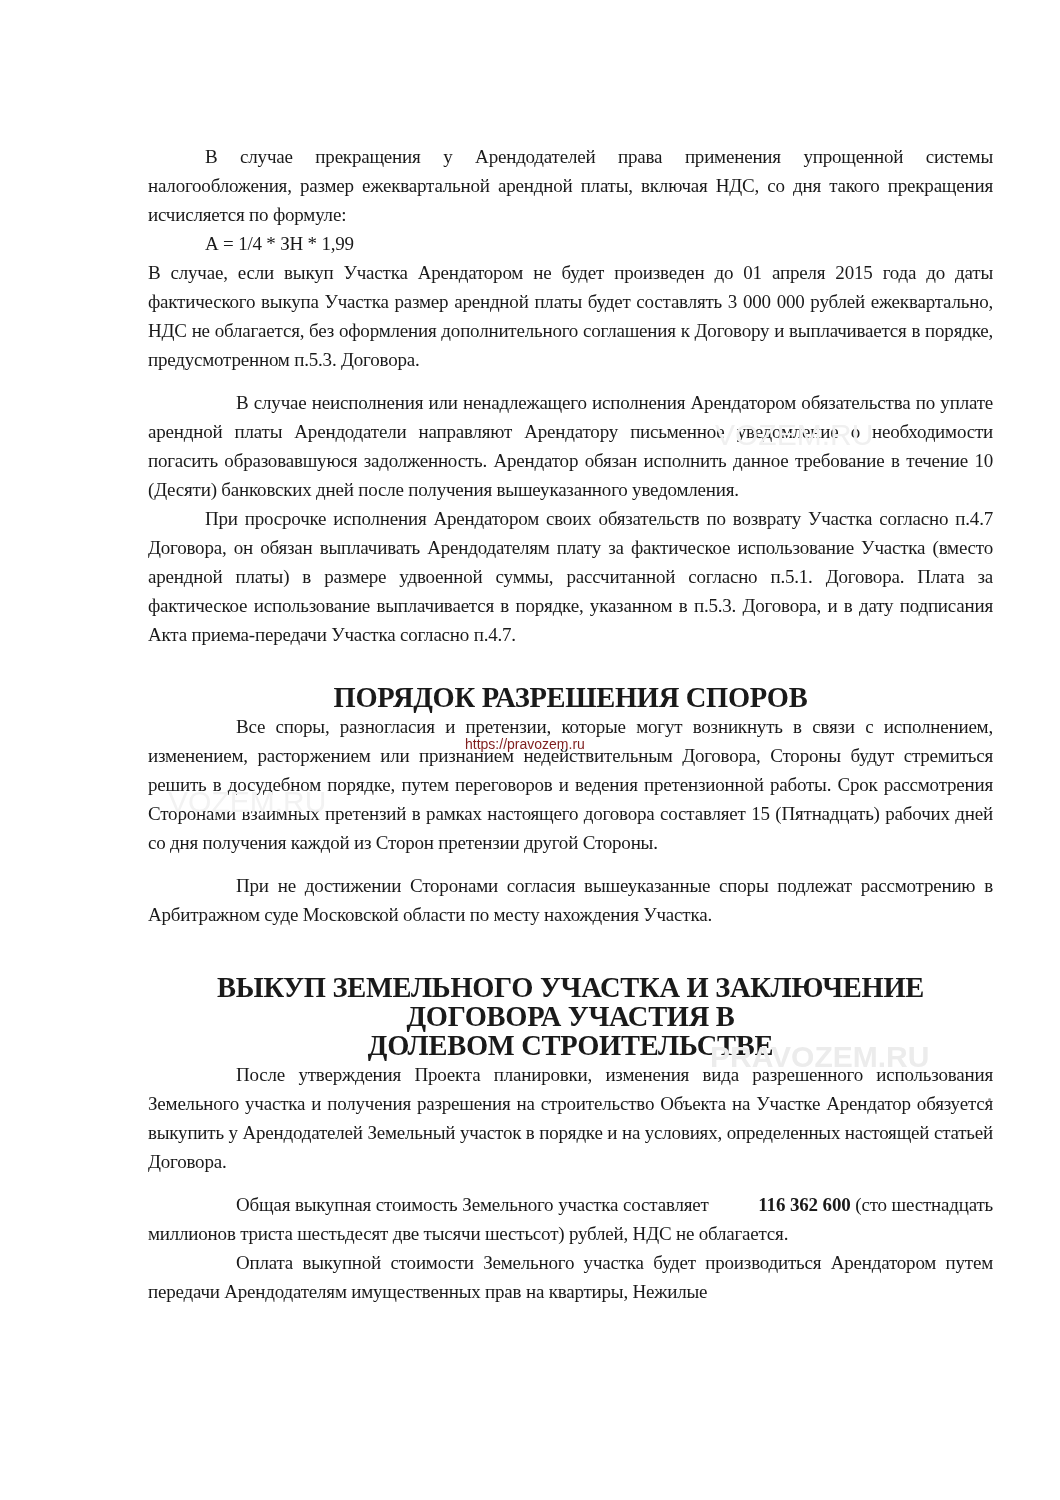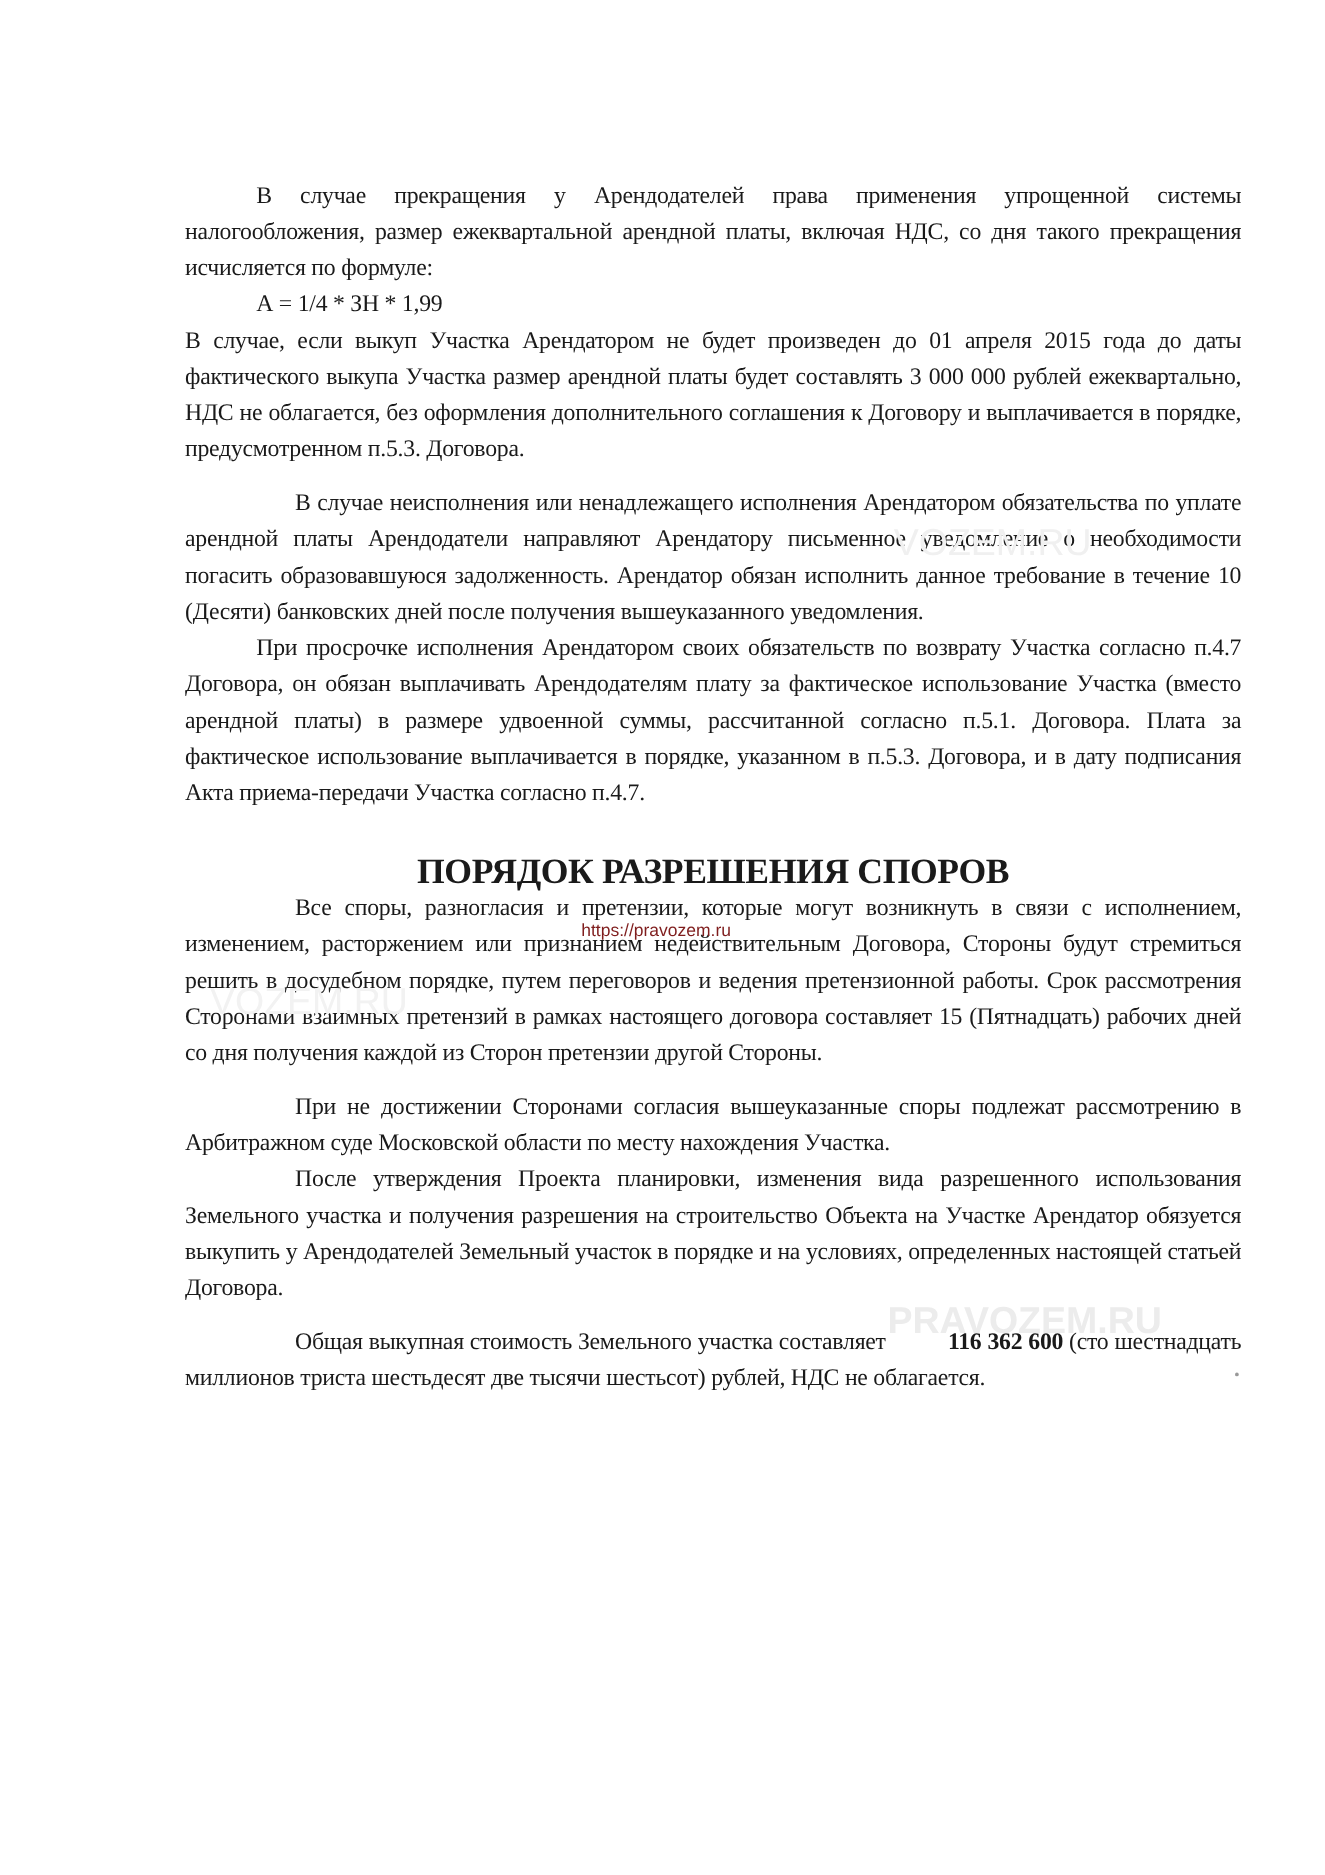--- a/index.html
+++ b/index.html
@@ -73,21 +73,26 @@
   <p class="indent1">В случае прекращения у Арендодателей права применения упрощенной системы налогообложения, размер ежеквартальной арендной платы, включая НДС, со дня такого прекращения исчисляется по формуле:</p>
   <p class="formula">А = 1/4 * ЗН * 1,99</p>
   <p>В случае, если выкуп Участка Арендатором не будет произведен до 01 апреля 2015 года до даты фактического выкупа Участка размер арендной платы будет составлять 3 000 000 рублей ежеквартально, НДС не облагается, без оформления дополнительного соглашения к Договору и выплачивается в порядке, предусмотренном п.5.3. Договора.</p>
   <p class="indent2 gap-sm">В случае неисполнения или ненадлежащего исполнения Арендатором обязательства по уплате арендной платы Арендодатели направляют Арендатору письменное уведомление о необходимости погасить образовавшуюся задолженность. Арендатор обязан исполнить данное требование в течение 10 (Десяти) банковских дней после получения вышеуказанного уведомления.</p>
   <p class="indent1">При просрочке исполнения Арендатором своих обязательств по возврату Участка согласно п.4.7 Договора, он обязан выплачивать Арендодателям плату за фактическое использование Участка (вместо арендной платы) в размере удвоенной суммы, рассчитанной согласно п.5.1. Договора. Плата за фактическое использование выплачивается в порядке, указанном в п.5.3. Договора, и в дату подписания Акта приема-передачи Участка согласно п.4.7.</p>
 
   <h2 class="section-title title-1">ПОРЯДОК РАЗРЕШЕНИЯ СПОРОВ</h2>
   <p class="indent2">Все споры, разногласия и претензии, которые могут возникнуть в связи с исполнением, изменением, расторжением или признанием недействительным Договора, Стороны будут стремиться решить в досудебном порядке, путем переговоров и ведения претензионной работы. Срок рассмотрения Сторонами взаимных претензий в рамках настоящего договора составляет 15 (Пятнадцать) рабочих дней со дня получения каждой из Сторон претензии другой Стороны.</p>
   <p class="indent2 gap-sm">При не достижении Сторонами согласия вышеуказанные споры подлежат рассмотрению в Арбитражном суде Московской области по месту нахождения Участка.</p>
 
+  <h2 class="section-title title-2">
+    <span>ВЫКУП ЗЕМЕЛЬНОГО УЧАСТКА И ЗАКЛЮЧЕНИЕ ДОГОВОРА УЧАСТИЯ В</span><br>
+    <span>ДОЛЕВОМ СТРОИТЕЛЬСТВЕ</span>
+  </h2>
   <p class="indent2">После утверждения Проекта планировки, изменения вида разрешенного использования Земельного участка и получения разрешения на строительство Объекта на Участке Арендатор обязуется выкупить у Арендодателей Земельный участок в порядке и на условиях, определенных настоящей статьей Договора.</p>
   <p class="indent2 gap-sm"><span>Общая выкупная стоимость Земельного участка составляет </span><strong>116 362 600</strong><span> (сто шестнадцать миллионов триста шестьдесят две тысячи шестьсот) рублей, НДС не облагается.</span></p>
+  <p class="indent2">Оплата выкупной стоимости Земельного участка будет производиться Арендатором путем передачи Арендодателям имущественных прав на квартиры, Нежилые</p>
 </div>
 
 <div class="watermark wm-1">VOZEM.RU</div>
 <div class="watermark wm-2">https://pravozem.ru</div>
 <div class="watermark wm-3">VOZEM.RU</div>
 <div class="watermark wm-4">PRAVOZEM.RU</div>
 <div class="dot"></div>
 
 </body></html>

